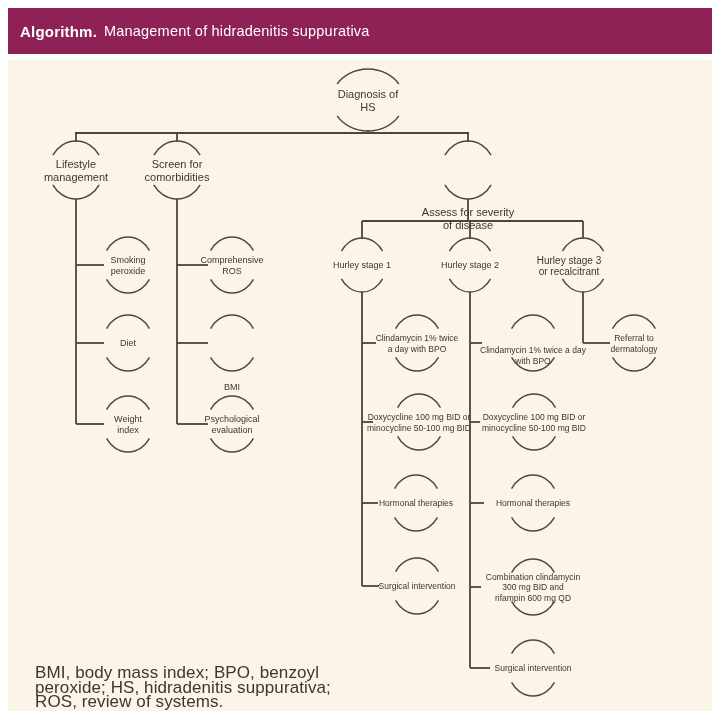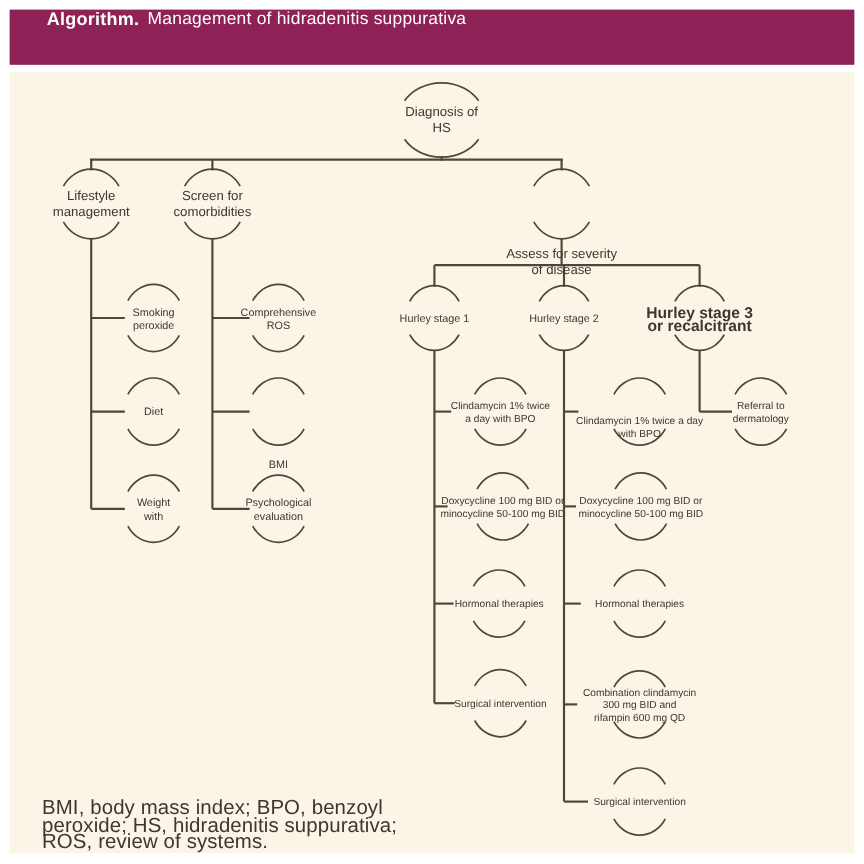--- a/index.html
+++ b/index.html
@@ -15,22 +15,22 @@
     background:var(--page-bg);
     font-family:"Liberation Sans", sans-serif;
     color:var(--text);
     position:relative;
     overflow:hidden;
   }
   .page{position:absolute;inset:0;background:var(--page-bg);}
   .header-bar{
     position:absolute;left:8px;top:8px;width:704px;height:46px;
     background:var(--header-bg);
-    display:flex;
-    box-sizing:border-box;padding-left:31px;
+    display:flex;align-items:center;
+    box-sizing:border-box;padding-left:12px;
     color:#ffffff;
   }
   .header-bar .hb{font-weight:bold;font-size:15px;letter-spacing:.2px;}
   .header-bar .ht{font-size:14.5px;margin-left:7px;letter-spacing:.2px;}
   .canvas{
     position:absolute;left:8px;top:60px;width:704px;height:651px;
     background:var(--canvas-bg);
   }
   #diagram-layer{position:absolute;inset:0;}
   #diagram-svg{position:absolute;left:0;top:0;}
@@ -143,29 +143,29 @@
       <div class="node-label" style="left: 21px; top: 157.5px; width: 110px; font-size: 11px; line-height: 13px;">Lifestyle
 management</div>
       <div class="node-label" style="left: 122px; top: 157.5px; width: 110px; font-size: 11px; line-height: 13px;">Screen for
 comorbidities</div>
       <div class="node-label" style="left: 403px; top: 157.5px; width: 130px; font-size: 11px; line-height: 13px; margin-top: 48px;">Assess for severity
 of disease</div>
       <div class="node-label" style="left: 83px; top: 254.5px; width: 90px; font-size: 9px; line-height: 11px;">Smoking
 peroxide</div>
       <div class="node-label" style="left: 83px; top: 338px; width: 90px; font-size: 9px; line-height: 11px;">Diet</div>
       <div class="node-label" style="left: 83px; top: 413.5px; width: 90px; font-size: 9px; line-height: 11px;">Weight
-with</div>
+index</div>
       <div class="node-label" style="left: 182px; top: 254.5px; width: 100px; font-size: 9px; line-height: 11px;">Comprehensive
 ROS</div>
       <div class="node-label" style="left: 187px; top: 338px; width: 90px; font-size: 9px; line-height: 11px; margin-top: 44px;">BMI</div>
       <div class="node-label" style="left: 182px; top: 413.5px; width: 100px; font-size: 9px; line-height: 11px;">Psychological
 evaluation</div>
       <div class="node-label" style="left: 317px; top: 260px; width: 90px; font-size: 9px; line-height: 11px;">Hurley stage 1</div>
       <div class="node-label" style="left: 425px; top: 260px; width: 90px; font-size: 9px; line-height: 11px;">Hurley stage 2</div>
-      <div class="node-label" style="left: 538px; top: 254.5px; width: 90px; font-size: 13px; line-height: 11px; font-weight: bold;">Hurley stage 3
+      <div class="node-label" style="left: 524px; top: 254.5px; width: 90px; font-size: 10px; line-height: 11px;">Hurley stage 3
 or recalcitrant</div>
       <div class="node-label" style="left: 365px; top: 333px; width: 104px; font-size: 8.5px; line-height: 10.5px;">Clindamycin 1% twice
 a day with BPO</div>
       <div class="node-label" style="left: 363px; top: 412px; width: 112px; font-size: 8.5px; line-height: 10.5px;">Doxycycline 100 mg BID or
 minocycline 50-100 mg BID</div>
       <div class="node-label" style="left: 361px; top: 498.25px; width: 110px; font-size: 8.5px; line-height: 10.5px;">Hormonal therapies</div>
       <div class="node-label" style="left: 362px; top: 581.25px; width: 110px; font-size: 8.5px; line-height: 10.5px;">Surgical intervention</div>
       <div class="node-label" style="left: 473px; top: 333px; width: 120px; font-size: 8.5px; line-height: 10.5px; margin-top: 12px;">Clindamycin 1% twice a day
 with BPO</div>
       <div class="node-label" style="left: 478px; top: 412px; width: 112px; font-size: 8.5px; line-height: 10.5px;">Doxycycline 100 mg BID or

